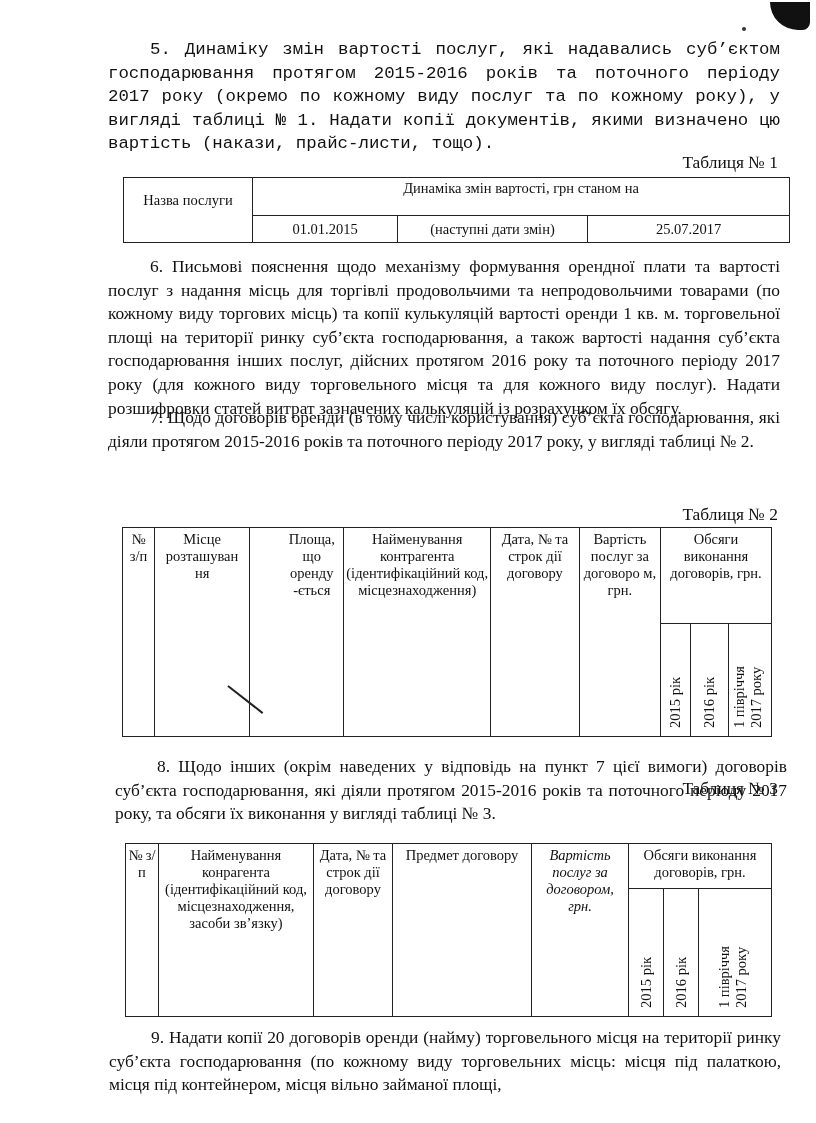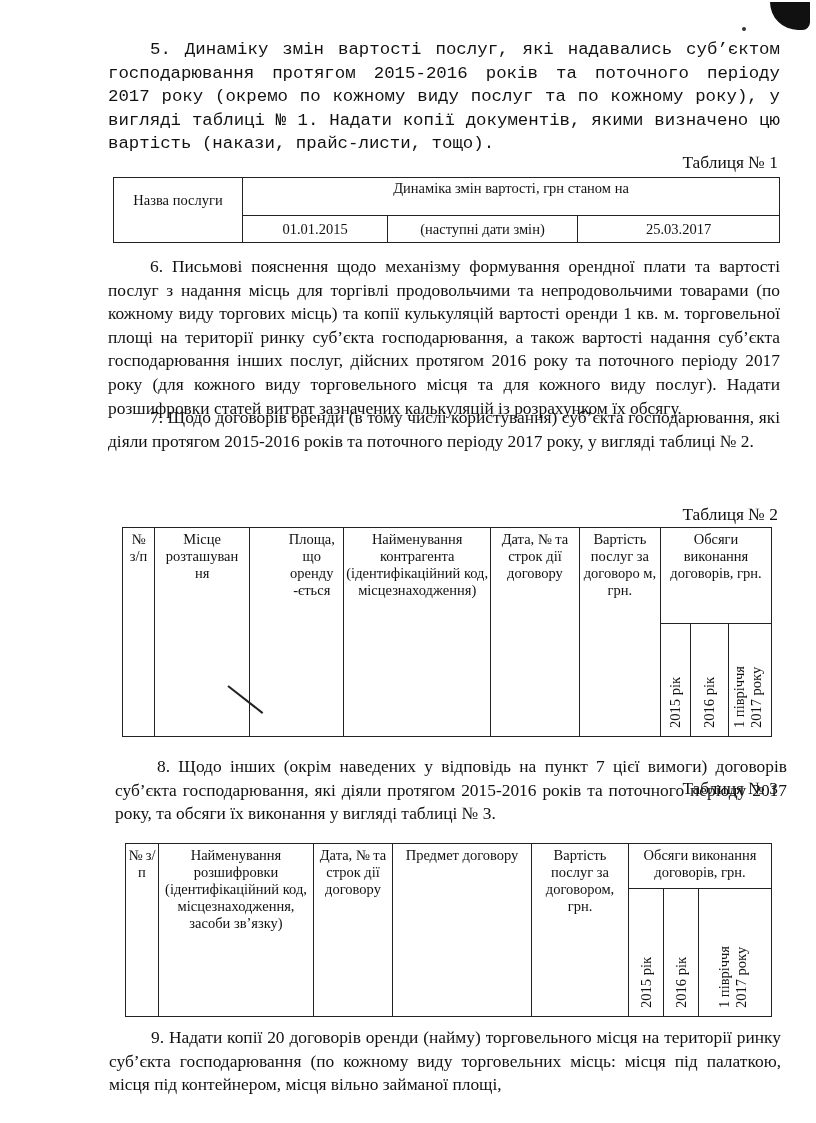--- a/index.html
+++ b/index.html
@@ -21,30 +21,30 @@
 </style>
 </head>
 <body>
 
 <div class="corner-blot"></div>
 <div class="corner-dot"></div>
 
 <p class="para" style="top:38px;margin:0;font-family:Liberation Mono, monospace;">5. Динаміку змін вартості послуг, які надавались суб’єктом господарювання протягом 2015-2016 років та поточного періоду 2017 року (окремо по кожному виду послуг та по кожному року), у вигляді таблиці № 1. Надати копії документів, якими визначено цю вартість (накази, прайс-листи, тощо).</p>
 
 <div class="tcap" style="top:152px;margin-left:6px;">Таблиця № 1</div>
-<table class="doc" style="left:113px;top:177px;width:667px;height:66px;border-radius:21px;">
+<table class="doc" style="left:123px;top:177px;width:667px;height:66px;border-radius:21px;">
   <tbody>
       <tr style="height:38px;">
     <td rowspan="2" style="width:124px;vertical-align:middle;padding-bottom:22px;">Назва послуги</td>
     <td colspan="3" style="padding:2px 120px;margin-top:33px;">Динаміка змін вартості, грн станом на</td>
   </tr>
   <tr>
     <td style="vertical-align:middle;width:140px;">01.01.2015</td>
     <td style="vertical-align:middle;width:185px;">(наступні дати змін)</td>
-    <td style="vertical-align:middle;">25.03.2017</td>
+    <td style="vertical-align:middle;">25.07.2017</td>
   </tr>
 </tbody>
   </table>
 
 <p class="para" style="top:255px;margin:0;">6. Письмові пояснення щодо механізму формування орендної плати та вартості послуг з надання місць для торгівлі продовольчими та непродовольчими товарами (по кожному виду торгових місць) та копії кулькуляцій вартості оренди 1 кв. м. торговельної площі на території ринку суб’єкта господарювання, а також вартості надання суб’єкта господарювання інших послуг, дійсних протягом 2016 року та поточного періоду 2017 року (для кожного виду торговельного місця та для кожного виду послуг). Надати розшифровки статей витрат зазначених калькуляцій із розрахунком їх обсягу.</p>
 <p class="para" style="top:406px;margin:0;">7. Щодо договорів оренди (в тому числі користування) суб’єкта господарювання, які діяли протягом 2015-2016 років та поточного періоду 2017 року, у вигляді таблиці № 2.</p>
 
 <div class="tcap" style="top:504px;">Таблиця № 2</div>
 <table class="doc" style="left:122px;top:527px;width:650px;height:210px;">
   <tbody>
@@ -66,24 +66,24 @@
   </table>
 <div class="mark"></div>
 
 <p class="para" style="top:748px;margin:7px;">8. Щодо інших (окрім наведених у відповідь на пункт 7 цієї вимоги) договорів суб’єкта господарювання, які діяли протягом 2015-2016 років та поточного періоду 2017 року, та обсяги їх виконання у вигляді таблиці № 3.</p>
 
 <div class="tcap" style="top:778px;">Таблиця № 3</div>
 <table class="doc" style="left:125px;top:843px;width:647px;height:174px;">
   <tbody>
       <tr style="height:45px;">
     <td rowspan="2" style="width:28px;">№ з/п</td>
-    <td rowspan="2" style="width:150px;">Найменування розшифровки (ідентифікаційний код, місцезнаходження, засоби зв’язку)</td>
+    <td rowspan="2" style="width:150px;">Найменування конрагента (ідентифікаційний код, місцезнаходження, засоби зв’язку)</td>
     <td rowspan="2" style="width:74px;">Дата, № та строк дії договору</td>
     <td rowspan="2" style="width:134px;">Предмет договору</td>
-    <td rowspan="2" style="width:92px;">Вартість послуг за договором, грн.</td>
+    <td rowspan="2" style="width:92px;font-style:italic;">Вартість послуг за договором, грн.</td>
     <td colspan="3">Обсяги виконання договорів, грн.</td>
   </tr>
   <tr>
     <td class="vcell" style="width:30px;"><span class="vert">2015 рік</span></td>
     <td class="vcell" style="width:30px;"><span class="vert">2016 рік</span></td>
     <td class="vcell"><span class="vert" style="white-space:normal;height:80px;width:38px;">1 півріччя 2017 року</span></td>
   </tr>
 </tbody>
   </table>
 

